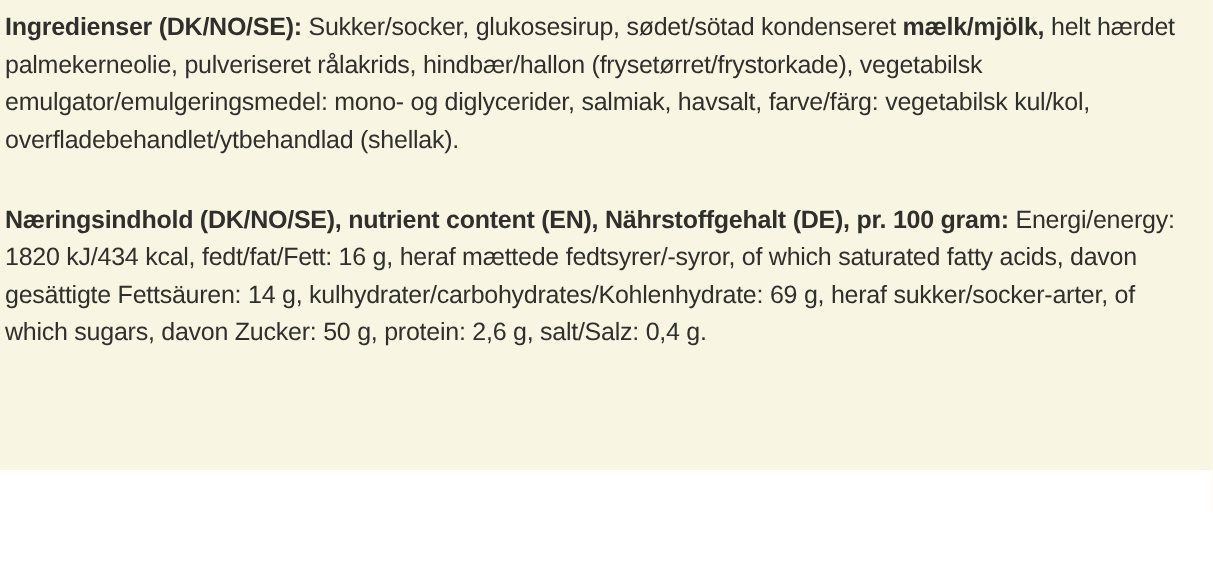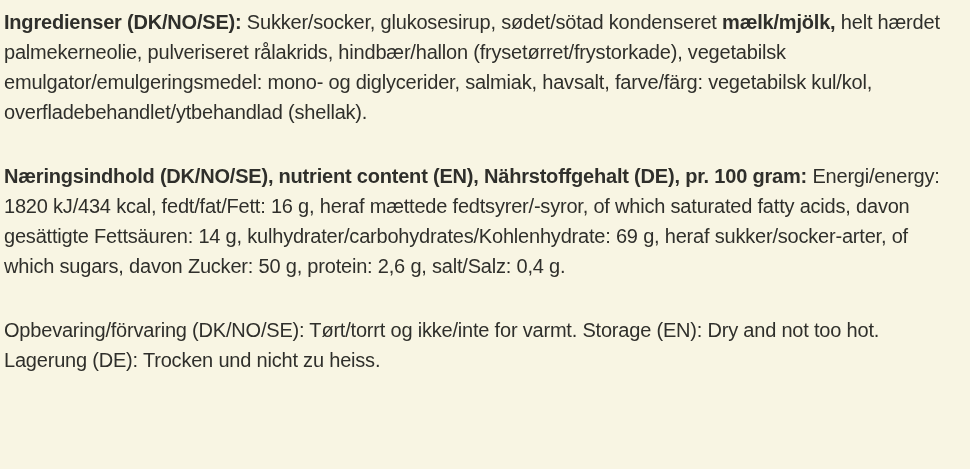--- a/index.html
+++ b/index.html
@@ -1,21 +1,21 @@
 <!DOCTYPE html>
 <html><head>
 <meta charset="utf-8">
 <style>
   html, body {
     margin: 0;
     padding: 0;
   }
   .sheet {
     width: 970px;
-    height: 469px;
+    height: 376px;
     box-sizing: border-box;
     padding: 7px 22px 0 4px;
     background: #f8f5e3;
     color: #2f2f2b;
     font-family: "Liberation Sans", "DejaVu Sans", sans-serif;
     font-size: 20px;
     letter-spacing: -0.2px;
     line-height: 30px;
     overflow: hidden;
   }
@@ -31,16 +31,15 @@
 </style>
 </head>
 <body>
 
 <div class="sheet" style="background: rgb(248, 245, 227); color: rgb(47, 47, 43);">
 
   <p><b>Ingredienser (DK/NO/SE): </b><span>Sukker/socker, glukosesirup, sødet/sötad kondenseret </span><b>mælk/mjölk, </b><span>helt hærdet palmekerneolie, pulveriseret rålakrids, hindbær/hallon (frysetørret/frystorkade), vegetabilsk emulgator/emulgeringsmedel: mono- og diglycerider, salmiak, havsalt, farve/färg: vegetabilsk kul/kol, overfladebehandlet/ytbehandlad (shellak).</span></p>
 
   <p><b>Næringsindhold (DK/NO/SE), nutrient content (EN), Nährstoffgehalt (DE), pr. 100 gram: </b><span>Energi/energy: 1820 kJ/434 kcal, fedt/fat/Fett: 16 g, heraf mættede fedtsyrer/-syror, of which saturated fatty acids, davon gesättigte Fettsäuren: 14 g, kulhydrater/carbohydrates/Kohlenhydrate: 69 g, heraf sukker/socker-arter, of which sugars, davon Zucker: 50 g, protein: 2,6 g, salt/Salz: 0,4 g.</span></p>
 
-  <p><span>Opbevaring/förvaring (DK/NO/SE): Tørt/torrt og ikke/inte for varmt. Storage (EN): Dry and not too hot. Lagerung (DE): Trocken und nicht zu heiss.</span></p>
 
 
 </div>
 
 </body></html>

